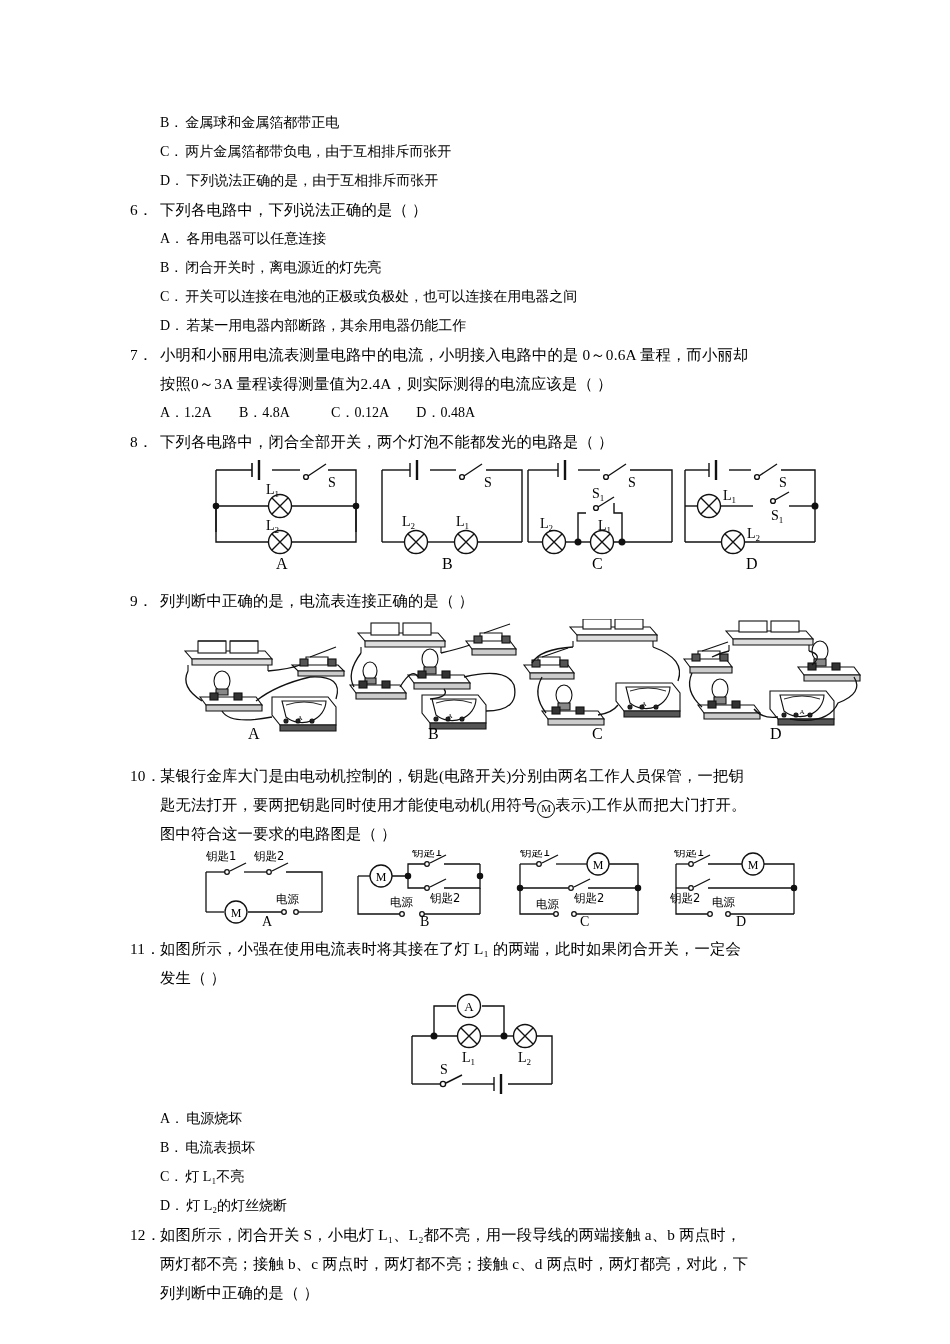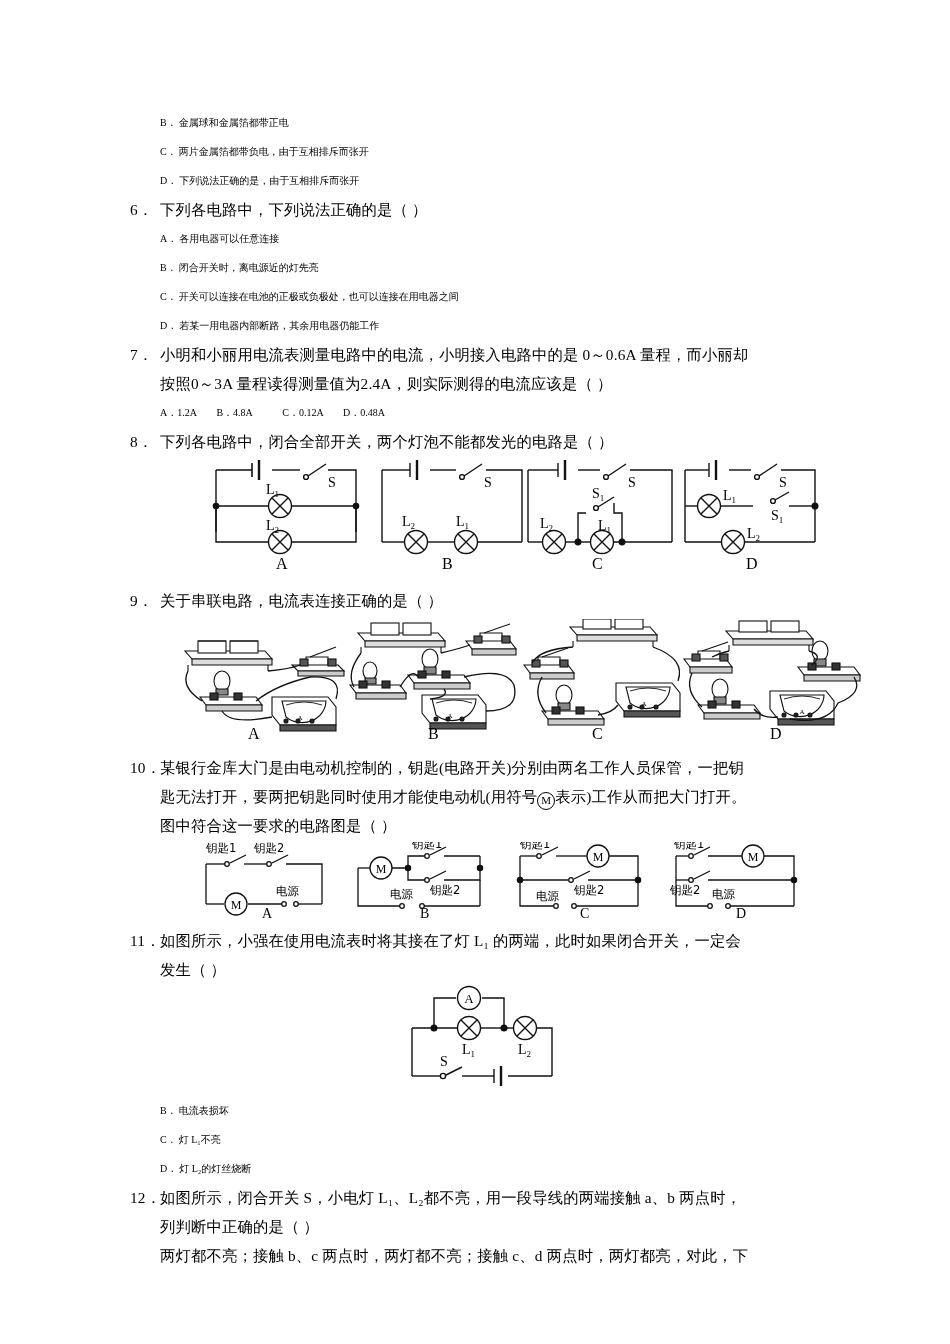--- a/index.html
+++ b/index.html
@@ -36,21 +36,21 @@
     letter-spacing: 0.2px;
     white-space: nowrap;
   }
   .q-num {
     display: inline-block;
     width: 30px;
     text-align: left;
   }
   .indent-1 { padding-left: 30px; }
   .opt {
-    font-size: 10px;
+    font-size: 14px;
     line-height: 29px;
     padding-left: 30px;
     white-space: nowrap;
   }
   .opt .lab { margin-right: 2px; }
 
   
   .fig-row {
     position: relative;
     width: 700px;
@@ -224,21 +224,21 @@
       </g>
       <text x="104" y="27" font-size="14" font-family="'Liberation Serif',serif">S</text>
       <text x="96" y="60" font-size="14" font-family="'Liberation Serif',serif">S<tspan font-size="9" dy="3">1</tspan></text>
       <text x="48" y="40" font-size="14" font-family="'Liberation Serif',serif">L<tspan font-size="9" dy="3">1</tspan></text>
       <text x="72" y="78" font-size="14" font-family="'Liberation Serif',serif">L<tspan font-size="9" dy="3">2</tspan></text>
     </svg>
     <div class="fig-label" style="left:616px;top:99px;">D</div>
   </div>
 
   <div class="qline" style="margin-top:18px;">
-    <span class="q-num">9．</span><span>关于串联电路，电流表连接正确的是（      ）</span>
+    <span class="q-num">9．</span><span>列判断中正确的是，电流表连接正确的是（      ）</span>
   </div>
 
   <div class="fig-row" style="height:118px;">
 
     <svg width="190" height="112" viewBox="0 0 190 112" style="position:absolute;left:30px;top:10px;">
       <g stroke="#111" stroke-width="1.1" fill="none">
 
         <g>
           <path d="M25 26 H105 L112 34 H32 Z" fill="#fff"></path>
           <path d="M32 34 H112 V40 H32 Z" fill="#ddd"></path>
@@ -426,21 +426,21 @@
         <path d="M131 32 Q146 36 134 46" stroke-width="1.3"></path>
         <path d="M14 54 Q6 72 24 88" stroke-width="1.3"></path>
         <path d="M176 58 Q186 74 160 84 Q150 106 112 100" stroke-width="1.3"></path>
         <path d="M76 90 Q84 100 100 98" stroke-width="1.3"></path>
       </g>
       <text x="124" y="95" font-size="7" font-family="'Liberation Serif',serif" text-anchor="middle">A</text>
     </svg>
     <div class="fig-label" style="left:640px;top:110px;">D</div>
   </div>
 
-  <div class="qline" style="margin-top:20px;">
+  <div class="qline" style="margin-top:28px;">
     <span class="q-num">10．</span><span>某银行金库大门是由电动机控制的，钥匙(电路开关)分别由两名工作人员保管，一把钥</span>
   </div>
   <div class="qline indent-1">
     <span>匙无法打开，要两把钥匙同时使用才能使电动机(用符号</span><span style="display:inline-block;width:16px;height:16px;border:1.2px solid #000;border-radius:50%;line-height:14px;text-align:center;font-size:11px;vertical-align:-2px;">M</span><span>表示)工作从而把大门打开。</span>
   </div>
   <div class="qline indent-1">
     <span>图中符合这一要求的电路图是（      ）</span>
   </div>
 
   <div class="fig-row" style="height:86px;">
@@ -589,33 +589,36 @@
         <circle cx="104" cy="44" r="2.8" fill="#111"></circle>
       </g>
       <text x="69" y="19" font-size="13" font-family="'Liberation Serif',serif" text-anchor="middle">A</text>
       <text x="62" y="70" font-size="14" font-family="'Liberation Serif',serif">L<tspan font-size="9" dy="3">1</tspan></text>
       <text x="118" y="70" font-size="14" font-family="'Liberation Serif',serif">L<tspan font-size="9" dy="3">2</tspan></text>
       <text x="40" y="82" font-size="14" font-family="'Liberation Serif',serif">S</text>
     </svg>
   </div>
 
   <div class="opt">
+    <span class="lab">A．</span><span>电源烧坏</span>
+  </div>
+  <div class="opt">
     <span class="lab">B．</span><span>电流表损坏</span>
   </div>
   <div class="opt">
     <span class="lab">C．</span><span>灯 L₁不亮</span>
   </div>
   <div class="opt">
     <span class="lab">D．</span><span>灯 L₂的灯丝烧断</span>
   </div>
 
   <div class="qline">
     <span class="q-num">12．</span><span>如图所示，闭合开关 S，小电灯 L₁、L₂都不亮，用一段导线的两端接触 a、b 两点时，</span>
   </div>
   <div class="qline indent-1">
+    <span>两灯都不亮；接触 b、c 两点时，两灯都不亮；接触 c、d 两点时，两灯都亮，对此，下</span>
+  </div>
+  <div class="qline indent-1">
     <span>列判断中正确的是（      ）</span>
-  </div>
-  <div class="qline indent-1">
-    <span>两灯都不亮；接触 b、c 两点时，两灯都不亮；接触 c、d 两点时，两灯都亮，对此，下</span>
   </div>
 
  </div>
 </div>
 
 </body></html>

